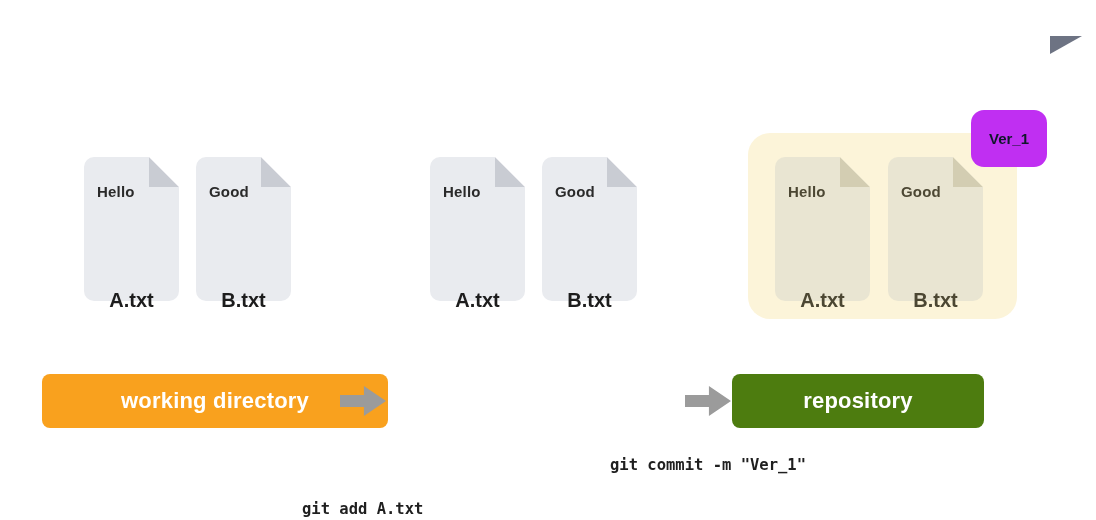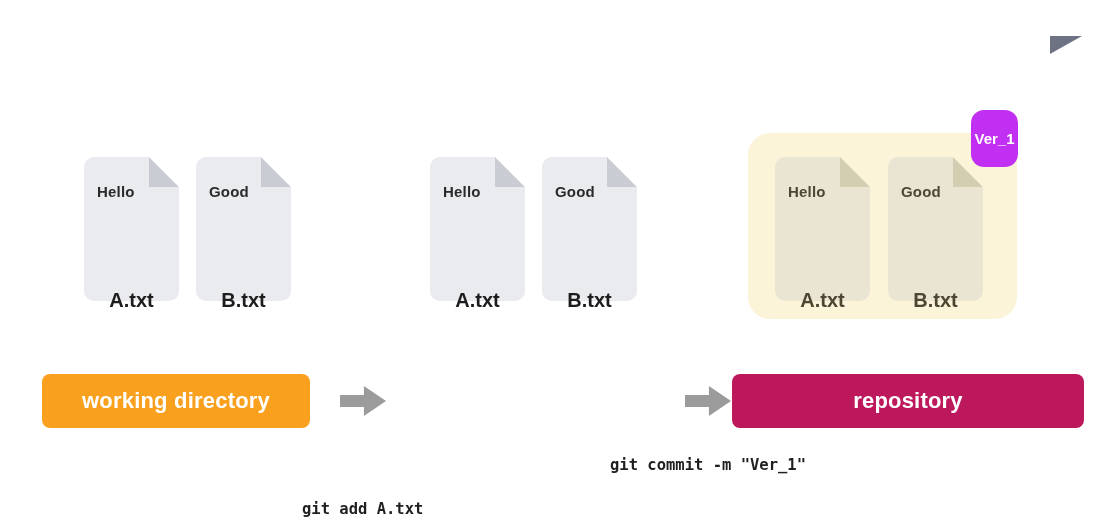--- a/index.html
+++ b/index.html
@@ -57,24 +57,24 @@
   .repo-panel{
     position:absolute;
     left:748px; top:133px;
     width:269px; height:186px;
     background:#fcf4d9;
     border-radius:22px;
   }
   .version-badge{
     position:absolute;
     left:971px; top:110px;
-    width:47px; height:57px;
+    width:76px; height:57px;
     background:#c02ff2;
     border-radius:13px;
-    color:#ffffff;
+    color:#0f172a;
     font-size:15px;
     font-weight:700;
     display:flex;
     align-items:center;
     justify-content:center;
     z-index:5;
   }
 
   
   .bar{
@@ -83,23 +83,23 @@
     height:54px;
     border-radius:8px;
     display:flex;
     align-items:center;
     justify-content:center;
     color:#ffffff;
     font-size:22px;
     font-weight:700;
     letter-spacing:0.2px;
   }
-  .bar-working{ left:42px;  width:268px; background:#f9a11e; }
+  .bar-working{ left:42px;  width:346px; background:#f9a11e; }
   .bar-staging{ left:387px; width:290px; background:#3e9b45; }
-  .bar-repo{    left:732px; width:352px; background:#be185d; }
+  .bar-repo{    left:732px; width:252px; background:#4d7c0f; }
 
   
   .flow-arrow{
     position:absolute;
     top:386px;
     width:46px; height:30px;
     background:#9b9b9b;
     clip-path:polygon(0 30%, 52% 30%, 52% 0, 100% 50%, 52% 100%, 52% 70%, 0 70%);
   }
   .arrow-1{ left:340px; }

